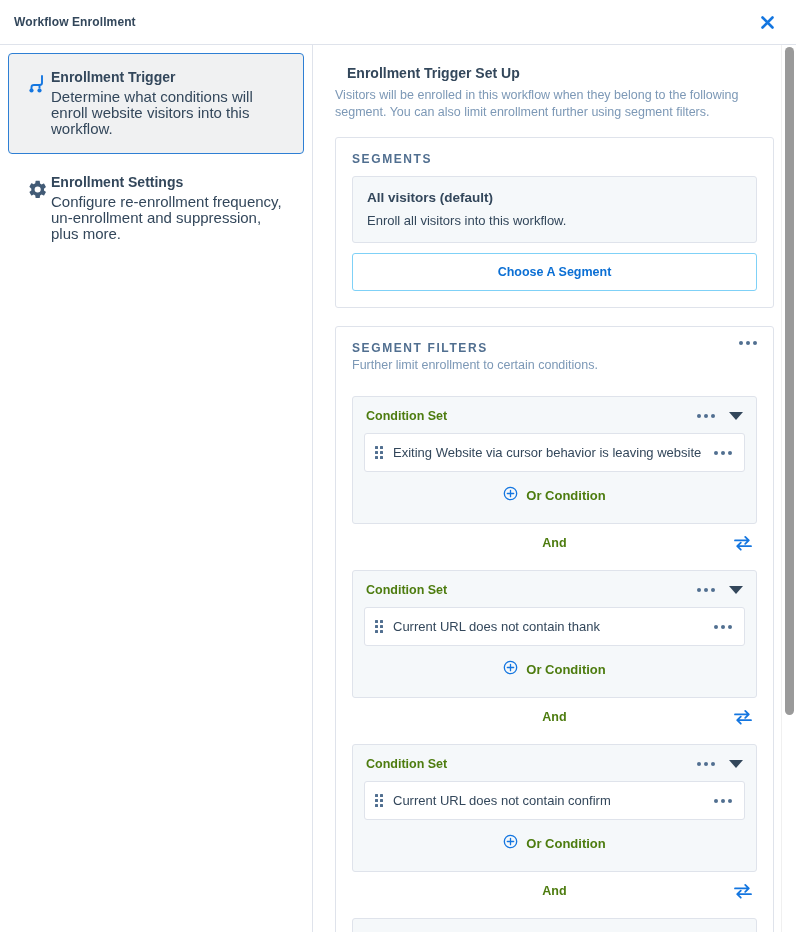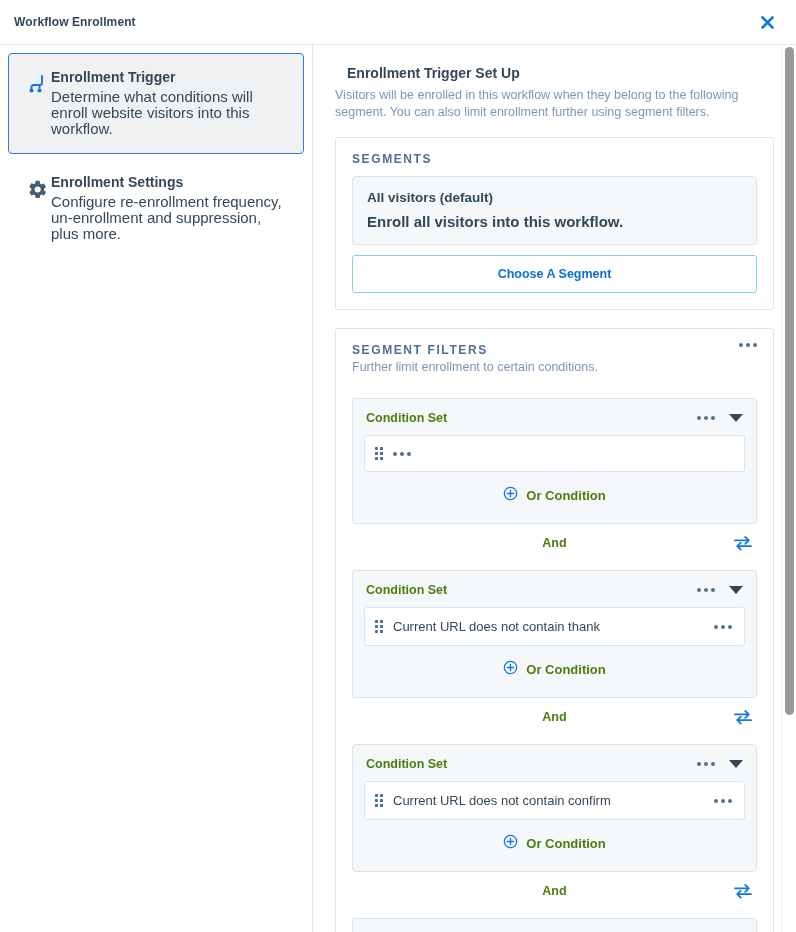--- a/index.html
+++ b/index.html
@@ -86,21 +86,21 @@
 
   
   .segment-card {
     background: #f5f8fa;
     border: 1px solid #dfe3eb;
     border-radius: 3px;
     padding: 13px 2px 14px 14px;
     margin-top: 10px;
   }
   .segment-title { font-size: 13.5px; font-weight: bold; color: #33475b; margin-bottom: 8px;}
-  .segment-desc { font-size: 15px; color: #33475b; font-weight: bold; }
+  .segment-desc { font-size: 13px; color: #33475b; }
   .choose-btn {
     margin-top: 10px;
     display: block; width: 100%;
     background: #fff;
     border: 1px solid #7fd1f7;
     border-radius: 3px;
     color: #0b6fd4;
     font-size: 12.5px; font-weight: bold;
     padding: 11px 0;
     cursor: pointer;
@@ -254,20 +254,21 @@
             </div>
             <div class="cond-row">
               <span class="drag">
                   <b></b>
                   <b></b>
                   <b></b>
                   <b></b>
                   <b></b>
                   <b></b>
                 </span>
+              <span class="cond-text">Exiting Website via cursor behavior is leaving website</span>
               <span class="dots">
                   <i></i>
                   <i></i>
                   <i></i>
                 </span>
             </div>
             <div class="or-row">
               <span>
                 <svg width="15" height="15" viewBox="0 0 16 16" aria-hidden="true">
                   <circle cx="8" cy="8" r="6.6" fill="none" stroke="#1476e0" stroke-width="1.4"></circle>

